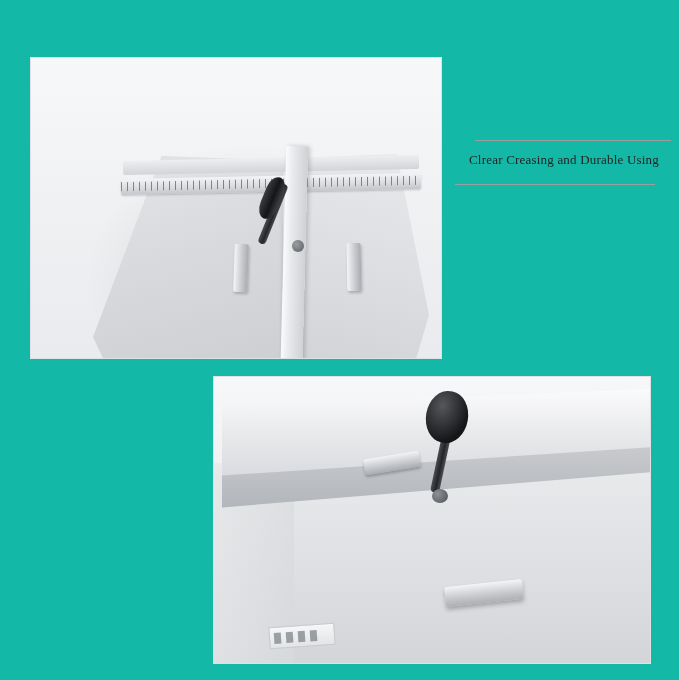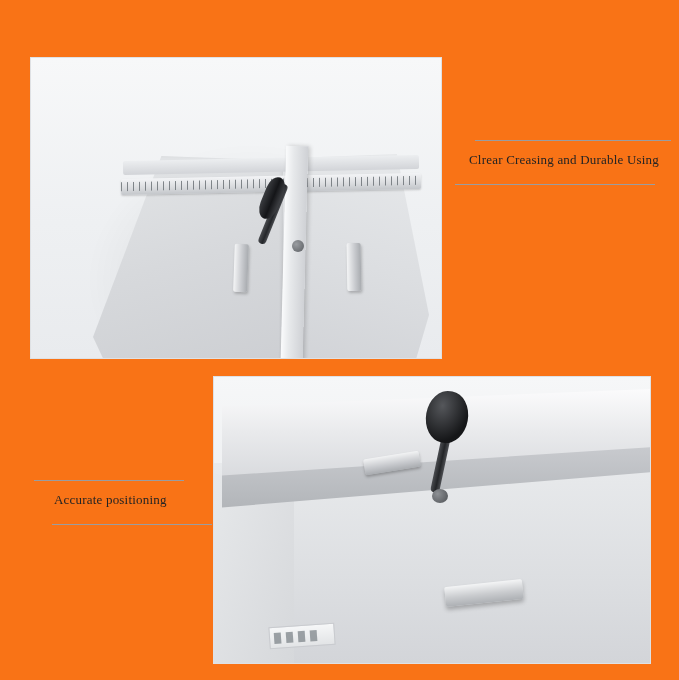--- a/index.html
+++ b/index.html
@@ -7,21 +7,21 @@
     padding: 0;
     background: #ffffff;
   }
   body {
     font-family: "Liberation Serif", serif;
   }
   .page {
     position: relative;
     width: 679px;
     height: 680px;
-    background: #f97316;
+    background: #14b8a6;
     overflow: hidden;
   }
 
   
   .panel {
     position: absolute;
     background: #f1f2f4;
     border: 1px solid #dfe1e4;
     overflow: hidden;
   }
@@ -334,19 +334,14 @@
       <span></span>
     </div>
   </div>
 
   <div class="callout callout-1">
     <div class="line line-top"></div>
     <div class="label">Clrear Creasing and Durable Using</div>
     <div class="line line-bottom"></div>
   </div>
 
-  <div class="callout callout-2">
-    <div class="line line-top"></div>
-    <div class="label">Accurate positioning</div>
-    <div class="line line-bottom"></div>
-  </div>
 
 </div>
 
 </body></html>

